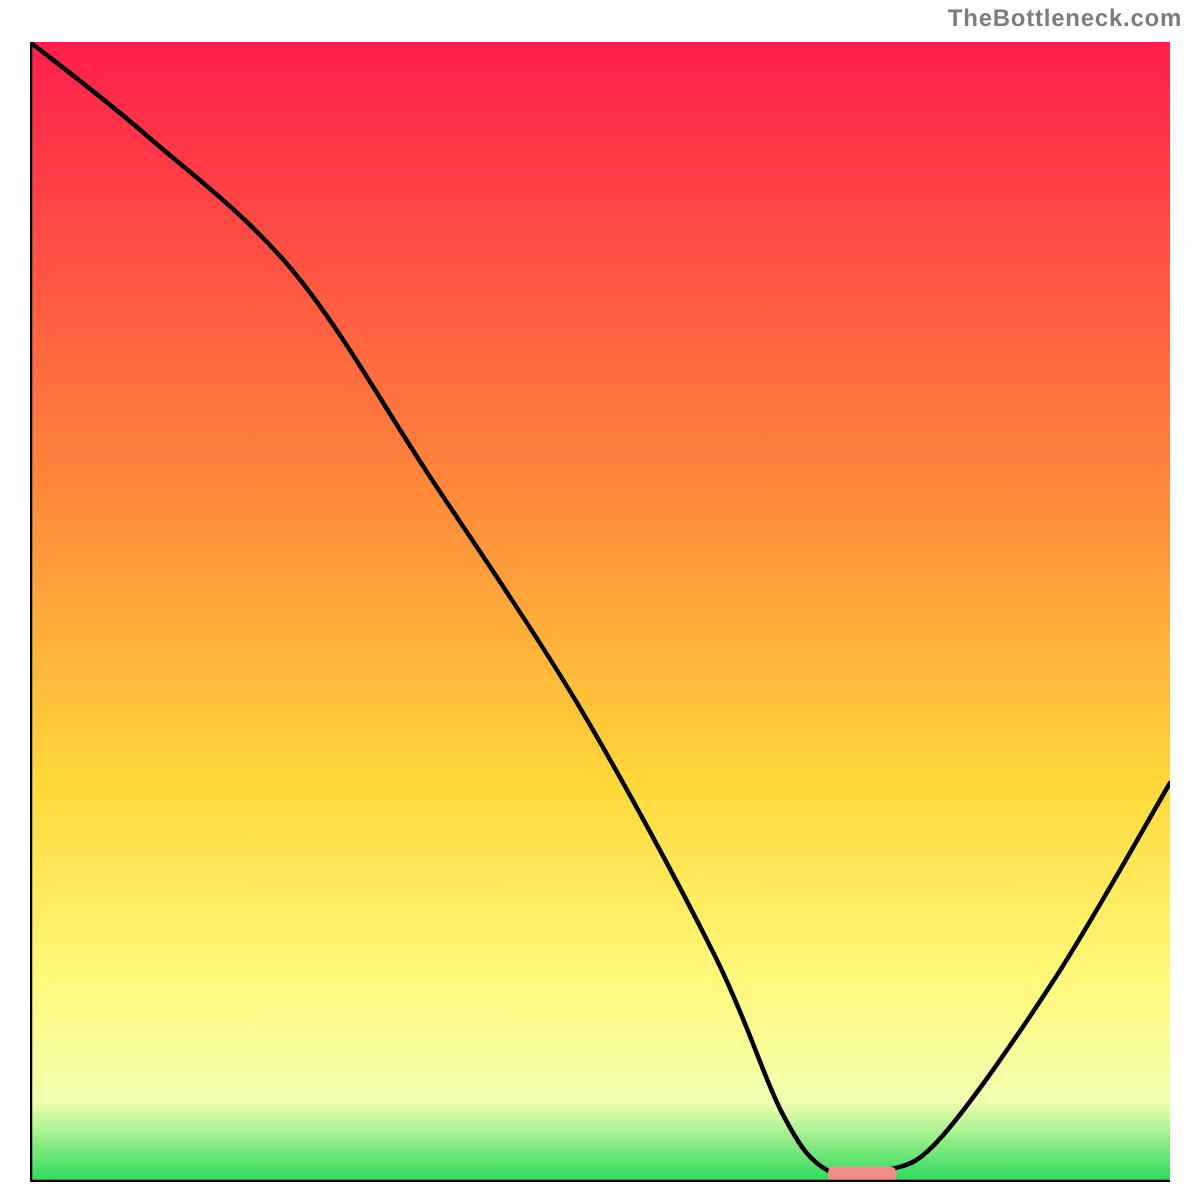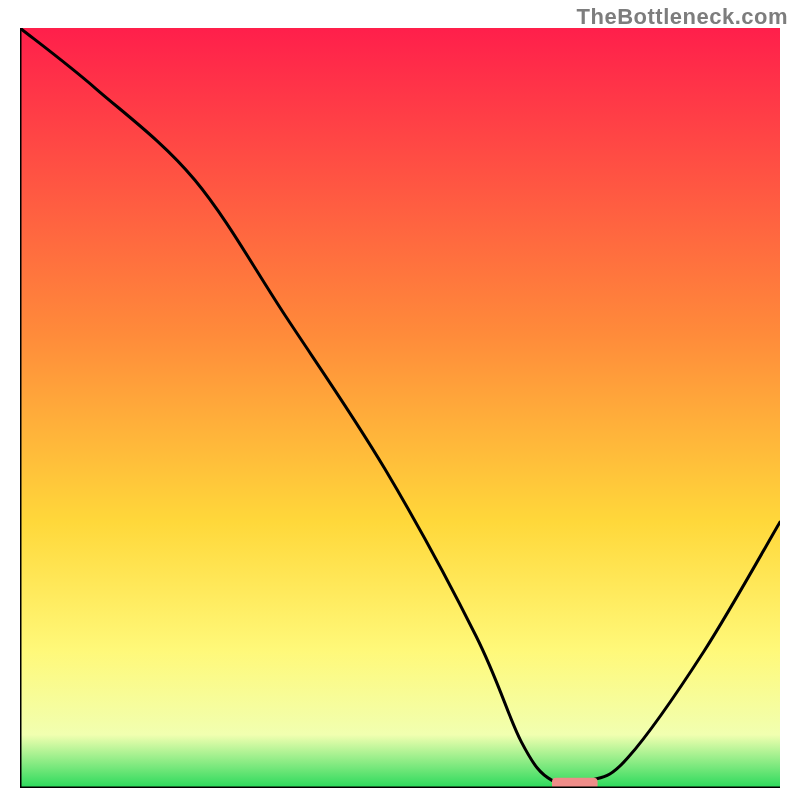--- a/index.html
+++ b/index.html
@@ -8,21 +8,21 @@
     width: 800px;
     height: 800px;
     background: #ffffff;
     font-family: Arial, Helvetica, sans-serif;
     overflow: hidden;
   }
   .watermark {
     position: absolute;
     top: 4px;
     right: 12px;
-    font-size: 22px;
+    font-size: 16px;
     font-weight: 600;
     color: #7d7d7d;
     letter-spacing: 0.5px;
   }
   .plot-area {
     position: absolute;
     left: 20px;
     top: 28px;
     width: 760px;
     height: 760px;

